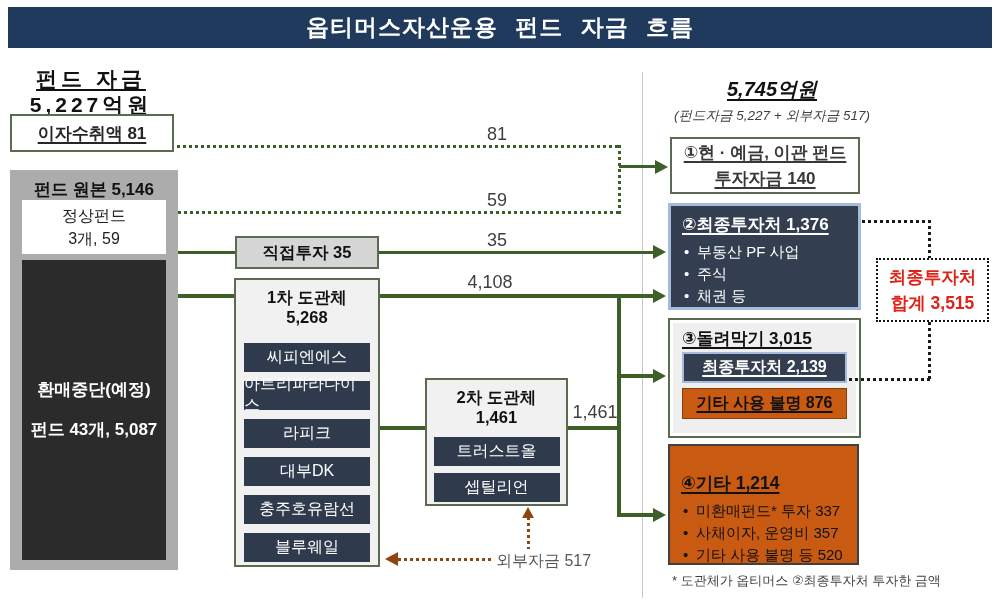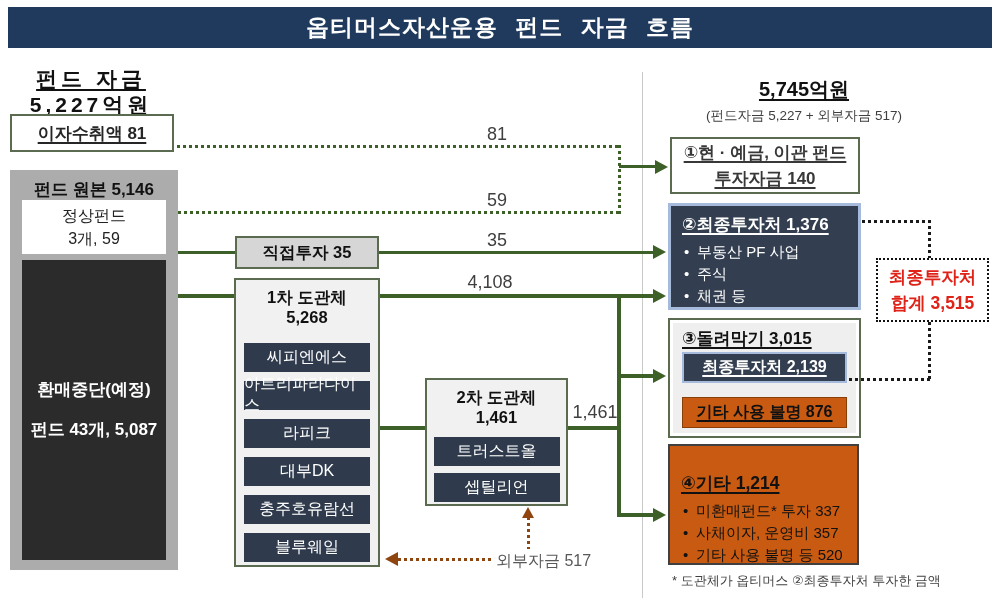--- a/index.html
+++ b/index.html
@@ -37,21 +37,21 @@
   .conduit2{ left:425px; top:378px; width:143px; height:128px; }
   .conduit-title{ margin-top:8px; font-size:16.5px; font-weight:bold; color:#111;
     text-align:center; line-height:1.2; }
   .navy-item{ width:126px; height:29px; margin:0 auto; background:#2f3b4d; color:#fff;
     font-size:16px; display:flex; align-items:center; justify-content:center; }
   .c1-items{ margin-top:15px; display:flex; flex-direction:column; gap:9px; }
   .c2-items{ margin-top:9px; display:flex; flex-direction:column; gap:7px; }
 
   .divider{ left:642px; top:72px; width:1px; height:526px; background:#c9c9c9; }
 
-  .right-heading{ left:694px; top:76px; width:220px; text-align:center; }
+  .right-heading{ left:662px; top:76px; width:220px; text-align:center;font-style:italic; }
   .right-heading .amount{ font-size:20px; font-weight:bold; color:#111; }
   .right-heading .formula{ margin-top:4px; font-size:13.5px; color:#3f3f3f; }
 
   .box1{ left:670px; top:137px; width:190px; height:57px; background:#fff;
     border:2px solid #5b6b50; font-size:17px; font-weight:bold; color:#383838; line-height:1.5; }
 
   .box2{ left:668px; top:203px; width:193px; height:107px; background:#333f50;
     border:3px solid #a6bbdc; color:#fff; padding:7px 11px; }
   .box2-title{ font-size:17px; font-weight:bold; }
   .bullets{ list-style:none; margin-top:5px; }
@@ -59,21 +59,21 @@
   .bullets li::before{ content:"•"; position:absolute; left:2px; }
 
   .total-box{ left:876px; top:258px; width:113px; height:64px; background:#fff;
     border:2.5px dotted #111; color:#e02318; font-size:17.5px; font-weight:bold; line-height:1.5; }
 
   .box3{ left:668px; top:318px; width:193px; height:120px; background:#efefef;
     border:2px solid #5b6b50; box-shadow:inset 0 0 0 3px #fff; padding:7px 12px; }
   .box3-title{ font-size:17px; font-weight:bold; color:#111; }
   .box3-final{ left:682px; top:352px; width:165px; height:31px; background:#333f50;
     border:2px solid #a6bbdc; color:#fff; font-size:16px; font-weight:bold; }
-  .box3-unknown{ left:682px; top:397px; width:165px; height:31px; background:#c85a11;
+  .box3-unknown{ left:682px; top:388px; width:165px; height:31px; background:#c85a11;
     border:1px solid #8a3f08; color:#111; font-size:16px; font-weight:bold; }
 
   .box4{ left:668px; top:444px; width:191px; height:121px; background:#c85a11;
     border:2px solid #404040; padding:25px 11px; color:#111; }
   .box4-title{ font-size:17.5px; font-weight:bold; }
   .box4 .bullets li{ color:#111; }
 
   .footnote{ left:672px; top:572px; font-size:13px; color:#3f3f3f; }
 
   

